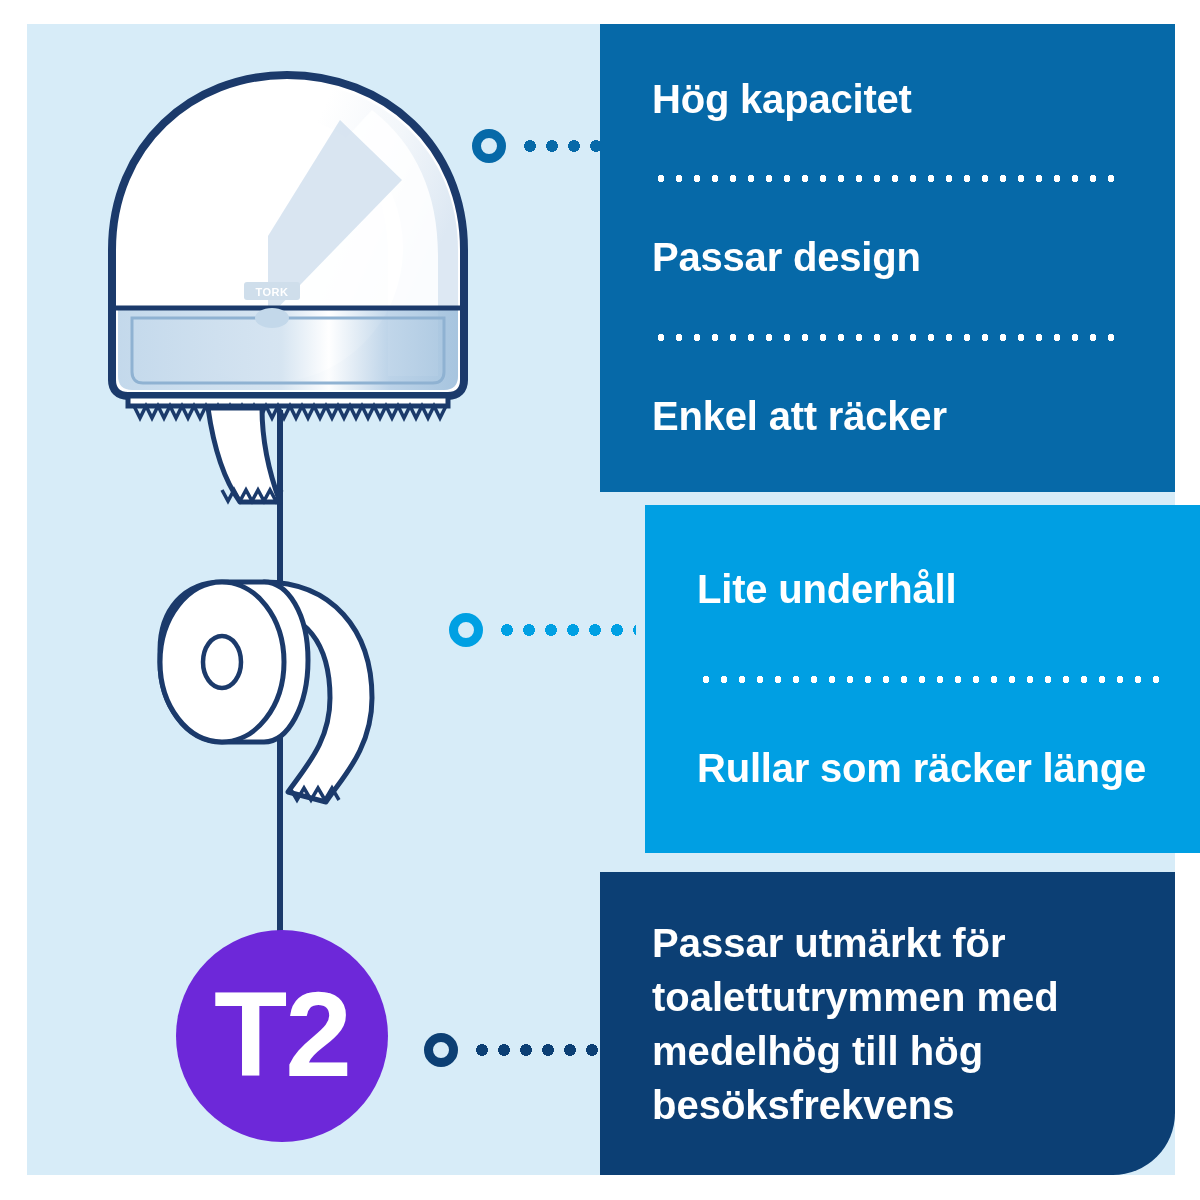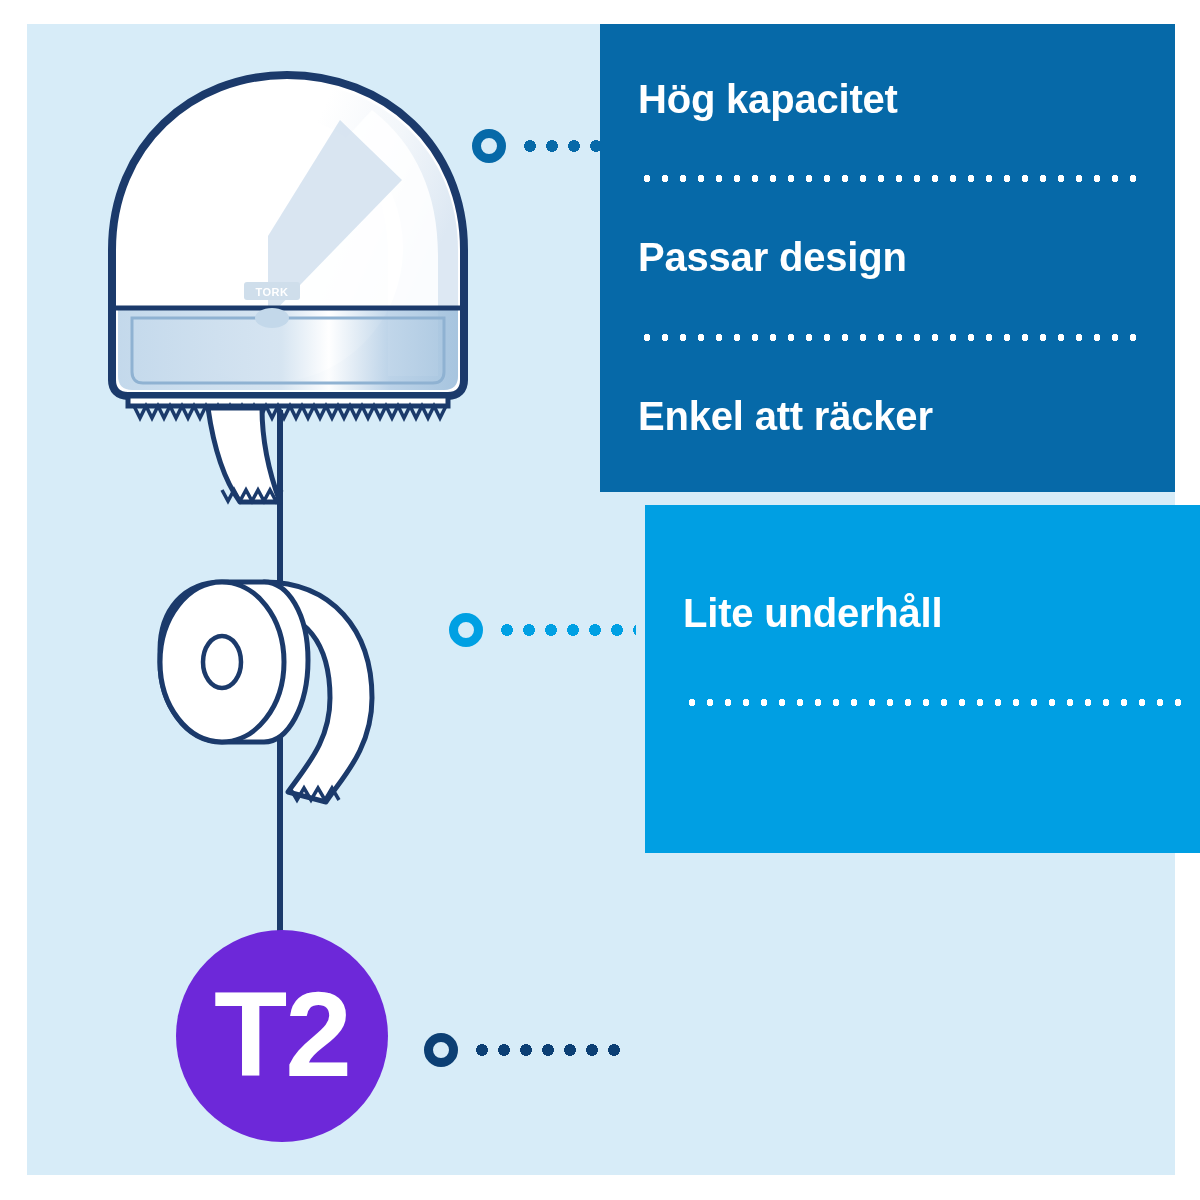--- a/index.html
+++ b/index.html
@@ -30,21 +30,21 @@
     height: 1151px;
     background: #d7ecf8;
   }
 
   
   .panel {
     position: absolute;
     left: 600px;
     width: 575px;
     box-sizing: border-box;
-    padding: 0 38px;
+    padding: 0 52px;
     display: flex;
     flex-direction: column;
     justify-content: center;
   }
   #panel-1 {
     top: 24px;
     height: 468px;
     background: #0669a8;
   }
   #panel-2 {
@@ -257,16 +257,20 @@
     <div class="panel-line">Hög kapacitet</div>
     <div class="dotted-sep seg-a"></div>
     <div class="panel-line">Passar design</div>
     <div class="dotted-sep seg-b"></div>
     <div class="panel-line">Enkel att räcker</div>
   </div>
 
   <div class="panel" id="panel-2">
     <div class="panel-line">Lite underhåll</div>
     <div class="dotted-sep seg-a"></div>
-  </div>
-
+    <div class="panel-line">Rullar som räcker länge</div>
+  </div>
+
+  <div class="panel" id="panel-3">
+    <div class="body-text">Passar utmärkt för toalettutrymmen med medelhög till hög besöksfrekvens</div>
+  </div>
 
 </div>
 
 </body></html>

